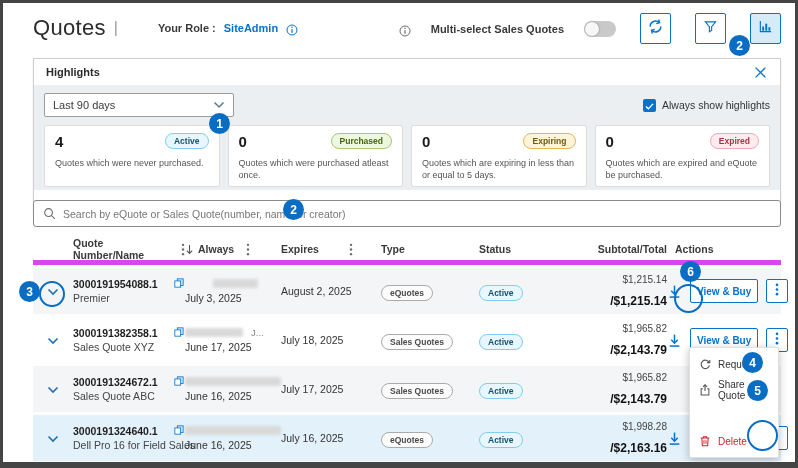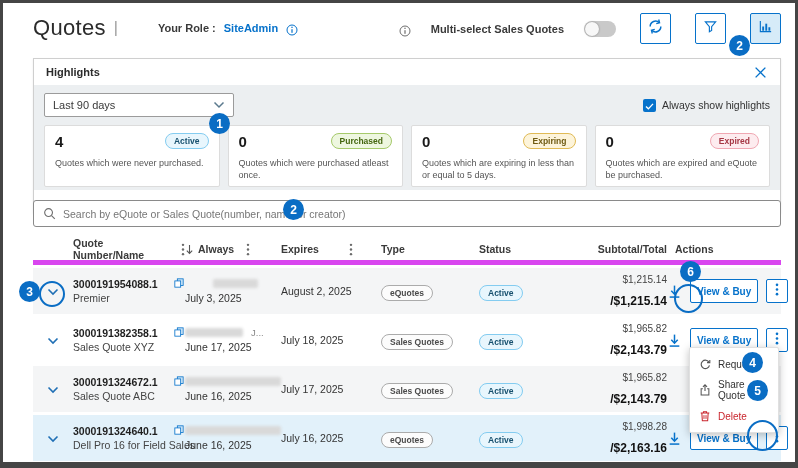--- a/index.html
+++ b/index.html
@@ -88,21 +88,21 @@
              font-size:10px; font-weight:bold; padding:0 6px; display:flex; align-items:center; cursor:pointer;
              font-family:"Liberation Sans", sans-serif; white-space:nowrap; }
   .kebab-btn { width:22px; height:24px; border:1px solid #0672cb; border-radius:2px; background:#fff;
                color:#0672cb; display:flex; align-items:center; justify-content:center; cursor:pointer; }
 
   
   .ctx-menu { position:absolute; left:686px; top:344px; width:90px; background:#fff; border:1px solid #e0e0e0;
               box-shadow:0 2px 8px rgba(0,0,0,.25); border-radius:2px; z-index:50; padding:3px 0; }
   .ctx-item { height:26px; display:flex; align-items:center; gap:7px; padding:0 9px; font-size:10px; color:#333; cursor:pointer; }
   .ctx-item .mi { display:flex; color:#555; }
-  .ctx-item.danger { color:#c9252d; }
+  .ctx-item.danger { color:#c9252d;margin-top:25px; }
   .ctx-item.danger .mi { color:#c9252d; }
 
   
   .badge { position:absolute; width:21px; height:21px; border-radius:50%; background:#0a6dc4; color:#fff;
            font-size:12px; font-weight:bold; display:flex; align-items:center; justify-content:center; z-index:60; }
   .ring { position:absolute; border:2px solid #0a6dc4; border-radius:50%; z-index:55; }
 </style>
 </head>
 <body>
 

